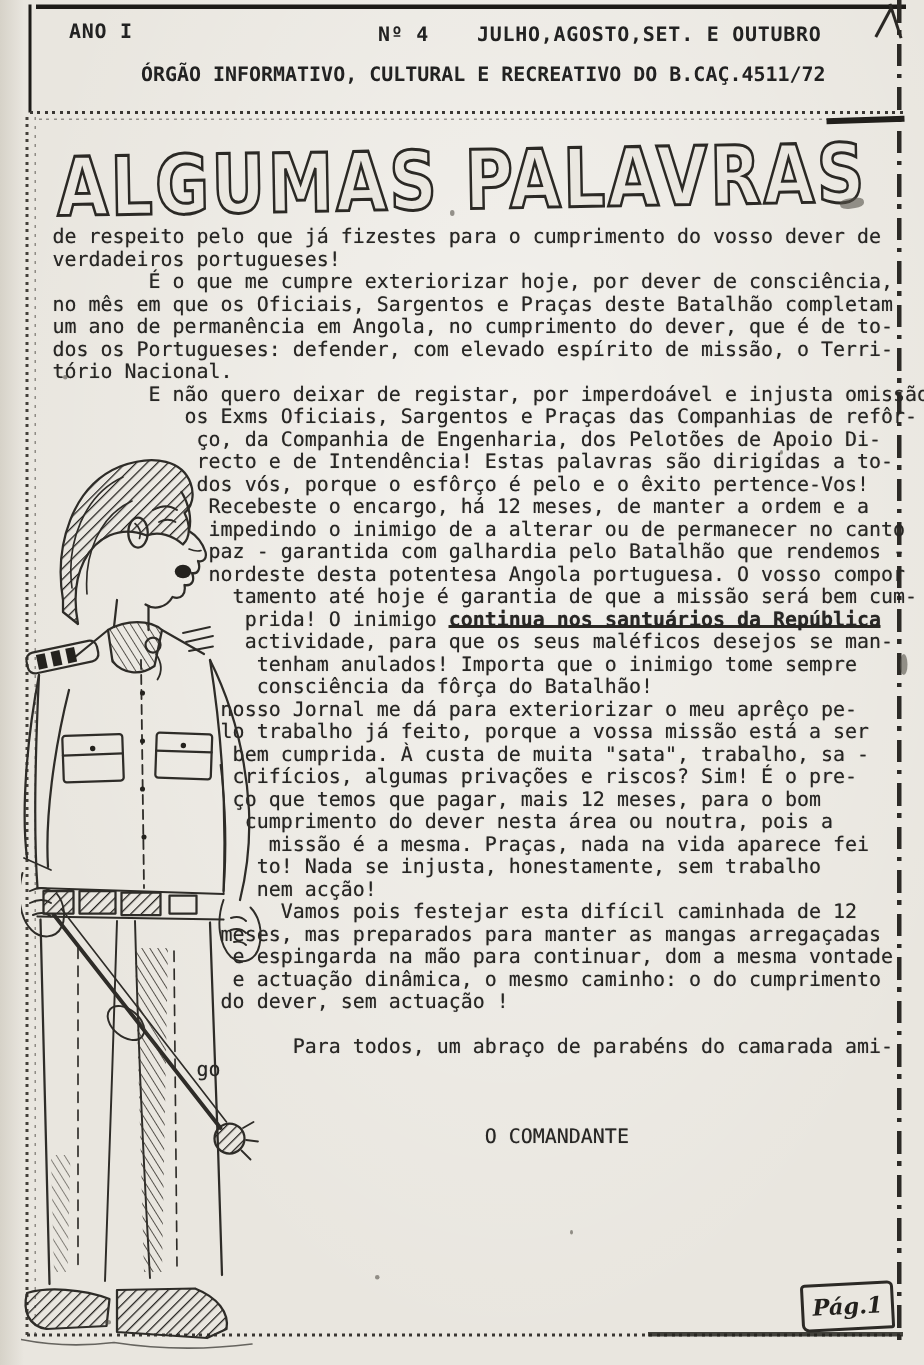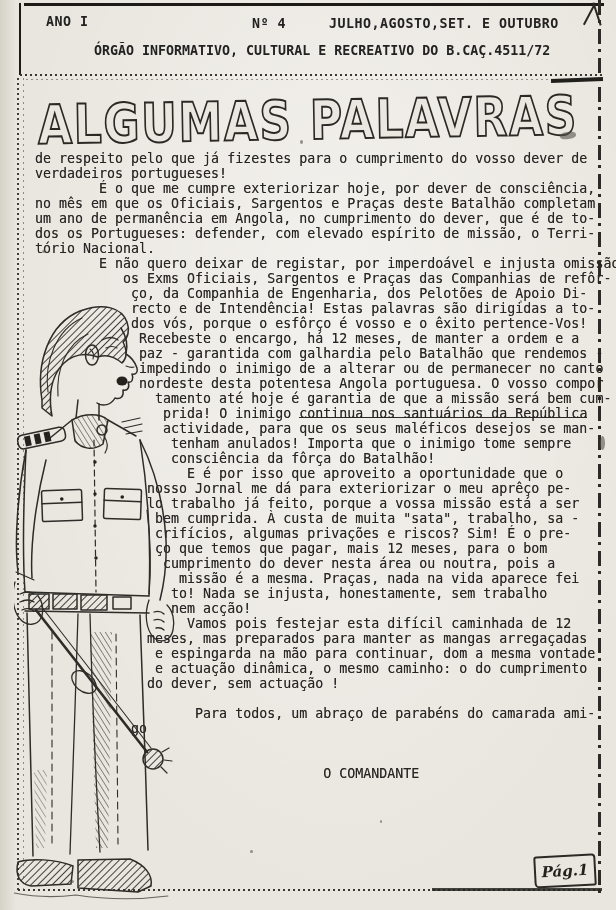--- a/index.html
+++ b/index.html
@@ -26,29 +26,29 @@
   .rule-header{left:20px;top:74px;width:582px;}
   .rule-header2{left:26px;top:79px;width:570px;height:1px;opacity:.5;}
   .rule-bottom{left:18px;top:889px;width:584px;}
   .seg-dark-tr{position:absolute;left:551px;top:78px;width:52px;height:4px;background:#211f1b;transform:rotate(-2deg);}
   .seg-dark-br{position:absolute;left:432px;top:888px;width:170px;height:3px;background:#25231f;opacity:.85;}
   .corner-scribble span{position:absolute;background:#2a2824;}
   
   .hdr{position:absolute;left:0;top:0;width:100%;font-size:13.3px;font-weight:bold;letter-spacing:.5px;color:#222;}
   .hdr .ano{position:absolute;left:46px;top:14px;}
   .hdr .num{position:absolute;left:252px;top:16px;}
-  .hdr .per{position:absolute;left:329px;top:16px;}
+  .hdr .per{position:absolute;left:318px;top:16px;}
   .hdr .org{position:absolute;left:94px;top:43px;letter-spacing:0;}
   
   .title-svg{position:absolute;left:28px;top:84px;}
   
   .article{position:absolute;left:35px;top:151px;width:575px;font-size:13.3px;line-height:15px;color:#272624;
     text-shadow:0 0 .5px rgba(40,38,34,.55);}
   .tline{white-space:pre;height:15px;}
-  .struck{background-image:linear-gradient(to bottom,transparent 70%,#2b2925 70%,#2b2925 83%,transparent 83%);}
+  .struck{background-image:linear-gradient(to bottom,transparent 70%,#2b2925 70%,#2b2925 83%,transparent 83%);font-weight:bold;}
   
   .soldier{position:absolute;left:14px;top:300px;}
   
   .pag-box{position:absolute;left:534px;top:855px;width:58px;height:28px;border:2px solid #2c2a26;
     border-radius:3px 4px 2px 5px;transform:rotate(-3deg);display:flex;align-items:center;justify-content:center;
     font-family:"DejaVu Serif",serif;font-style:italic;font-weight:bold;font-size:15px;color:#23211d;}
   
   .speck{position:absolute;background:#55514a;border-radius:50%;opacity:.6;}
 </style>
 </head>
@@ -87,31 +87,30 @@
       <div class="tline">verdadeiros portugueses!</div>
       <div class="tline">        É o que me cumpre exteriorizar hoje, por dever de consciência,</div>
       <div class="tline">no mês em que os Oficiais, Sargentos e Praças deste Batalhão completam</div>
       <div class="tline">um ano de permanência em Angola, no cumprimento do dever, que é de to-</div>
       <div class="tline">dos os Portugueses: defender, com elevado espírito de missão, o Terri-</div>
       <div class="tline">tório Nacional.</div>
       <div class="tline">        E não quero deixar de registar, por imperdoável e injusta omissão,</div>
       <div class="tline">           os Exms Oficiais, Sargentos e Praças das Companhias de refôr-</div>
       <div class="tline">            ço, da Companhia de Engenharia, dos Pelotões de Apoio Di-</div>
       <div class="tline">            recto e de Intendência! Estas palavras são dirigidas a to-</div>
-      <div class="tline">            dos vós, porque o esfôrço é vosso e o êxito pertence-Vos!</div>
+      <div class="tline">            dos vós, porque o esfôrço é pelo e o êxito pertence-Vos!</div>
       <div class="tline">             Recebeste o encargo, há 12 meses, de manter a ordem e a</div>
+      <div class="tline">             impedindo o inimigo de a alterar ou de permanecer no canto</div>
       <div class="tline">             paz - garantida com galhardia pelo Batalhão que rendemos -</div>
-      <div class="tline">             impedindo o inimigo de a alterar ou de permanecer no canto</div>
       <div class="tline">             nordeste desta potentesa Angola portuguesa. O vosso compor</div>
       <div class="tline">               tamento até hoje é garantia de que a missão será bem cum-</div>
       <div class="tline">                <span>prida! O inimigo </span><span class="struck">continua nos santuários da República</span></div>
       <div class="tline">                actividade, para que os seus maléficos desejos se man-</div>
       <div class="tline">                 tenham anulados! Importa que o inimigo tome sempre</div>
       <div class="tline">                 consciência da fôrça do Batalhão!</div>
-      <div class="tline">                   E é por isso que aproveito a oportunidade que o</div>
       <div class="tline">              nosso Jornal me dá para exteriorizar o meu aprêço pe-</div>
       <div class="tline">              lo trabalho já feito, porque a vossa missão está a ser</div>
       <div class="tline">               bem cumprida. À custa de muita "sata", trabalho, sa -</div>
       <div class="tline">               crifícios, algumas privações e riscos? Sim! É o pre-</div>
       <div class="tline">               ço que temos que pagar, mais 12 meses, para o bom</div>
       <div class="tline">                cumprimento do dever nesta área ou noutra, pois a</div>
       <div class="tline">                  missão é a mesma. Praças, nada na vida aparece fei</div>
       <div class="tline">                 to! Nada se injusta, honestamente, sem trabalho</div>
       <div class="tline">                 nem acção!</div>
       <div class="tline">                   Vamos pois festejar esta difícil caminhada de 12</div>

